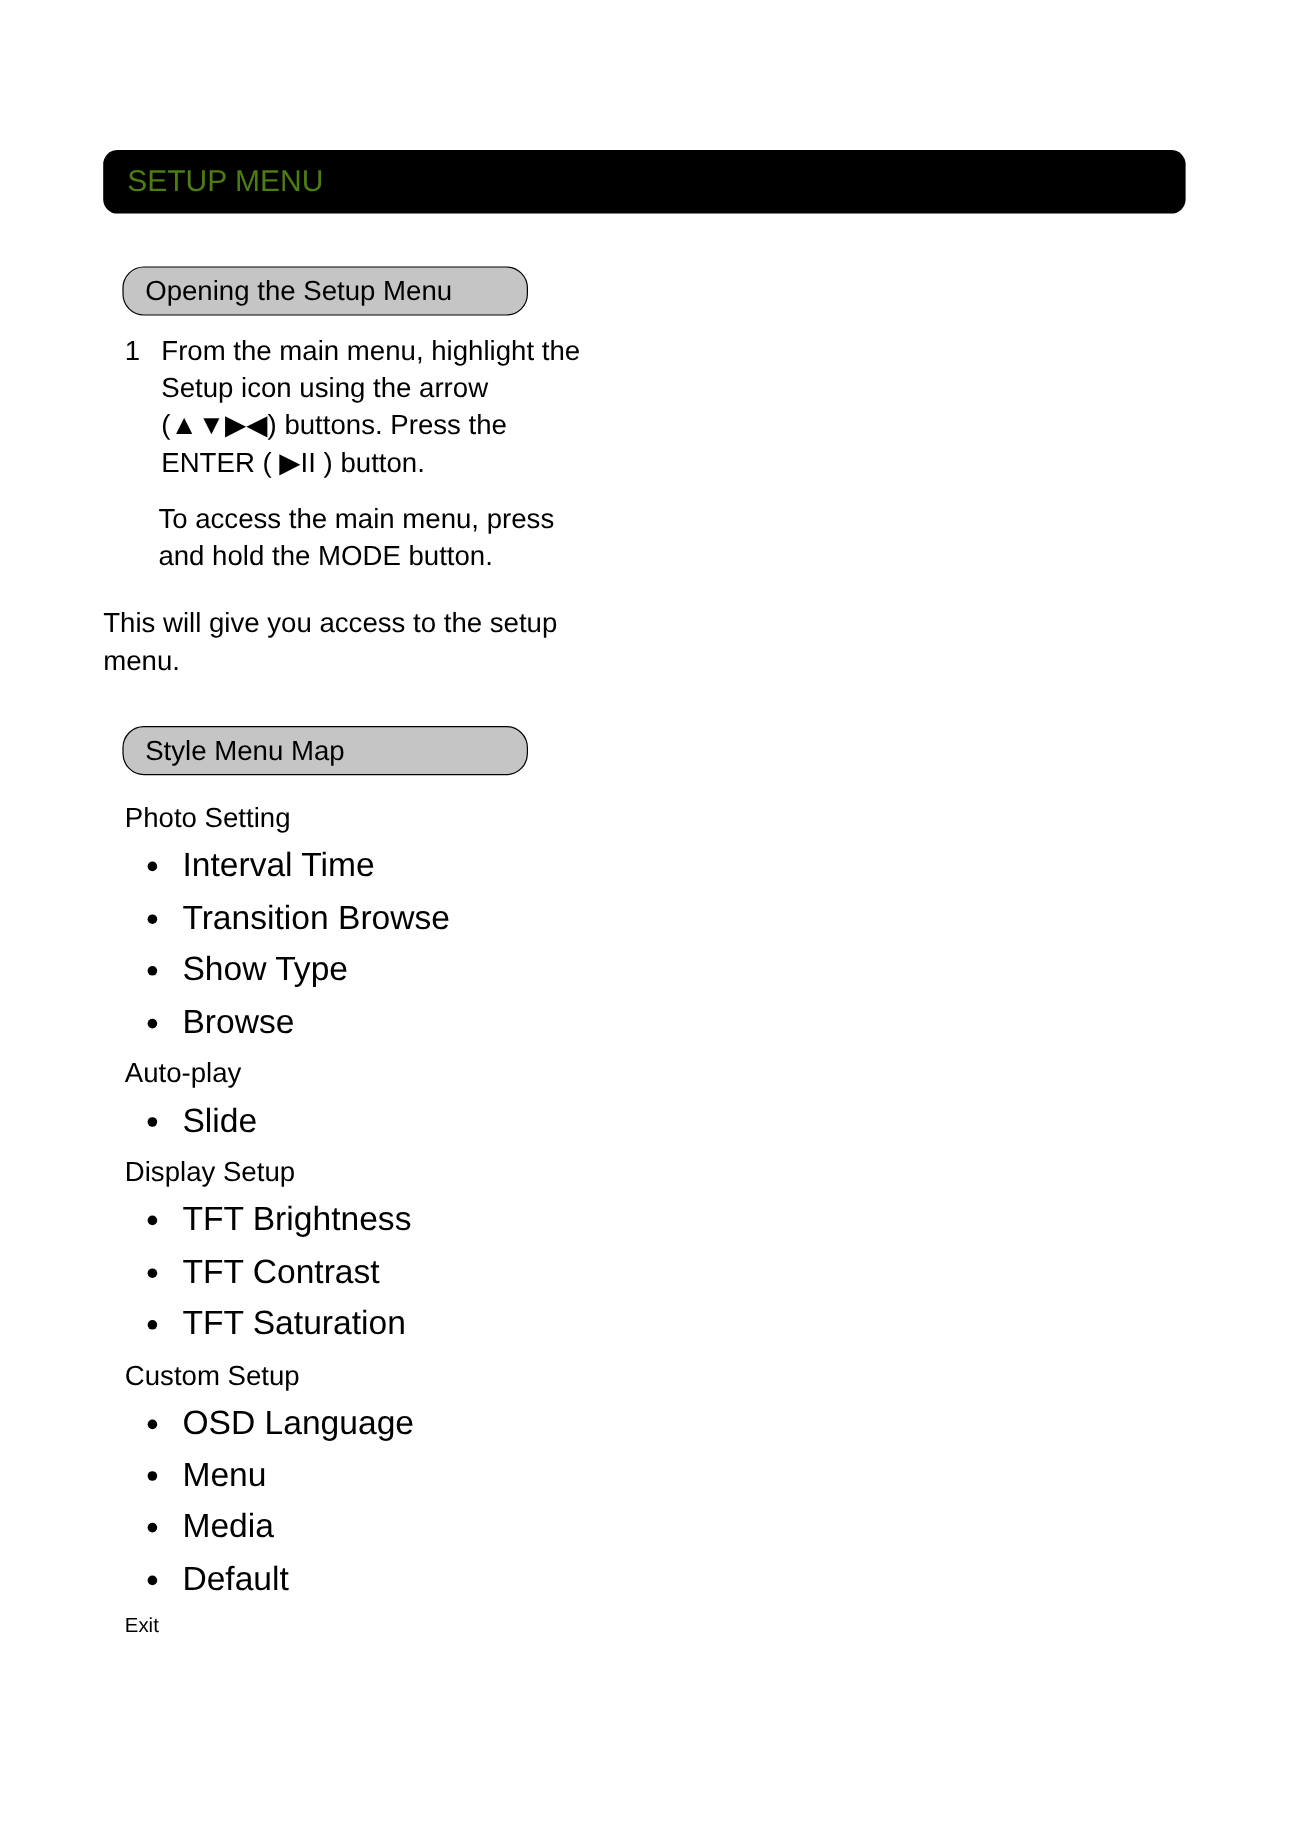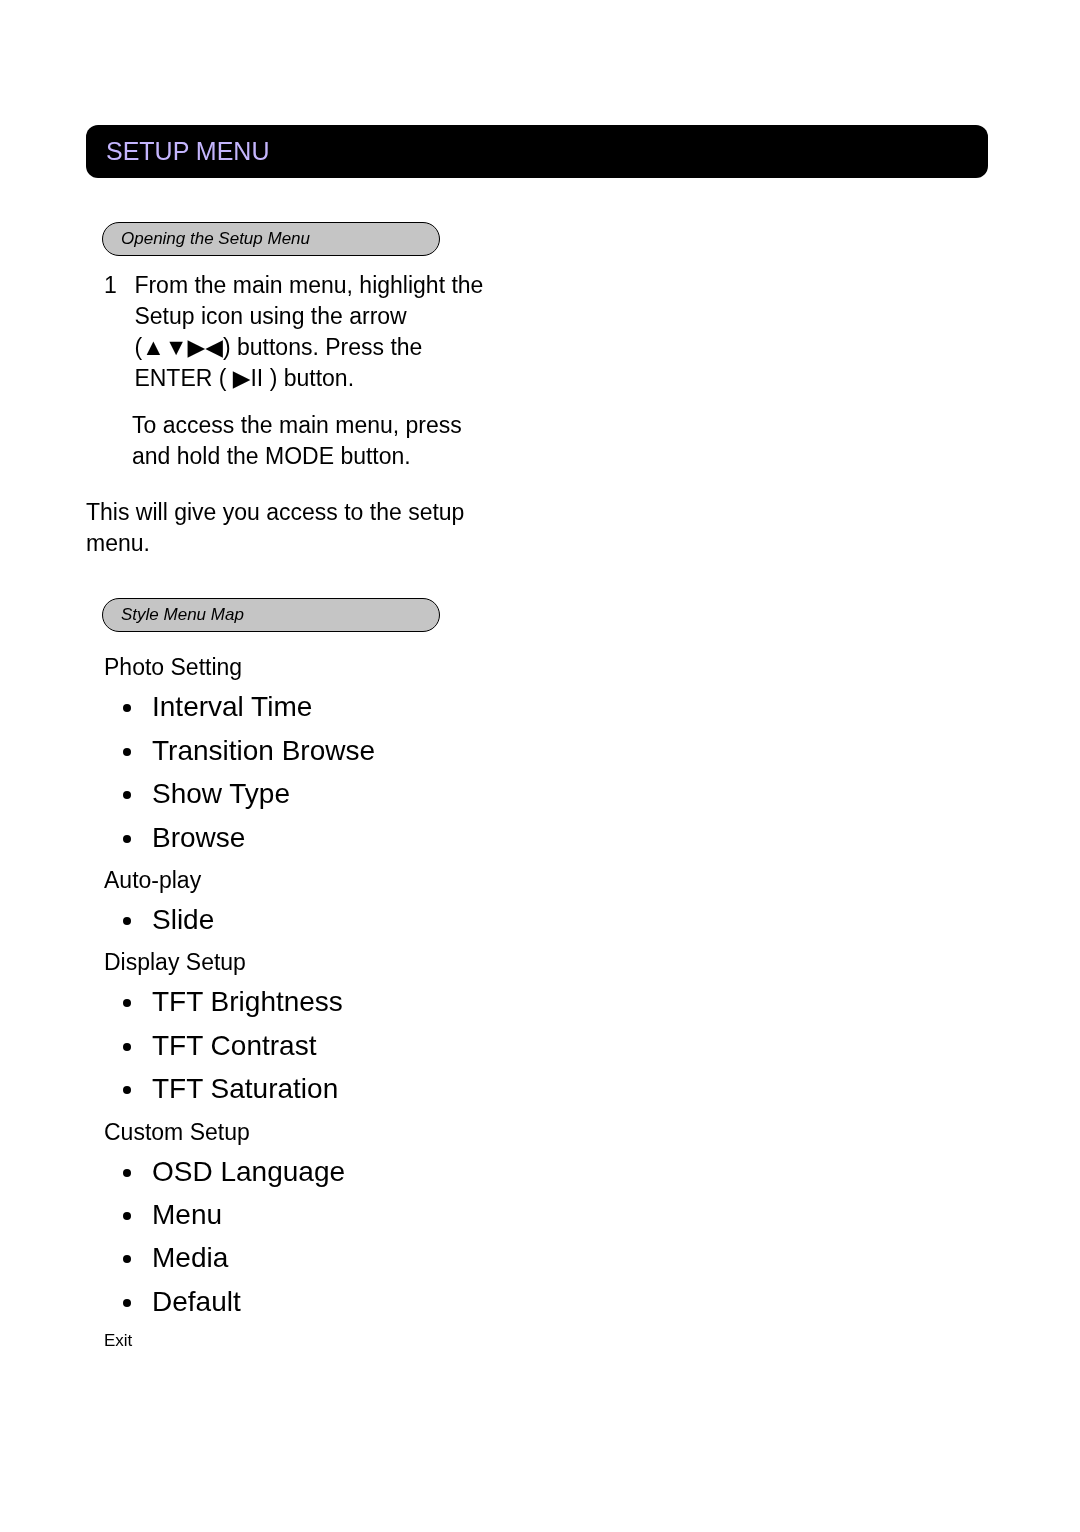--- a/index.html
+++ b/index.html
@@ -15,38 +15,37 @@
 
 .page {
   padding: 125px 92px 60px 86px;
   position: relative;
   height: 100%;
   box-sizing: border-box;
 }
 
 .section-header {
   background: #000;
-  color: #c4b5fd;
+  color: #4d7c0f;
   font-size: 25px;
   padding: 12px 18px 12px 20px;
   border-radius: 12px;
   margin-bottom: 30px;
   font-weight: 400;
 }
 
 .sub-header {
   display: inline-block;
   background: #c5c5c5;
-  font-size: 17px;
+  font-size: 23px;
   padding: 6px 18px 6px 18px;
   border: 1.5px solid #000;
   border-radius: 18px;
   margin: 14px 0 14px 16px;
   min-width: 300px;
-  font-style: italic;
 }
 
 .body-indent {
   margin-left: 18px;
   font-size: 23px;
   line-height: 1.35;
   max-width: 390px;
 }
 
 .step-number {

